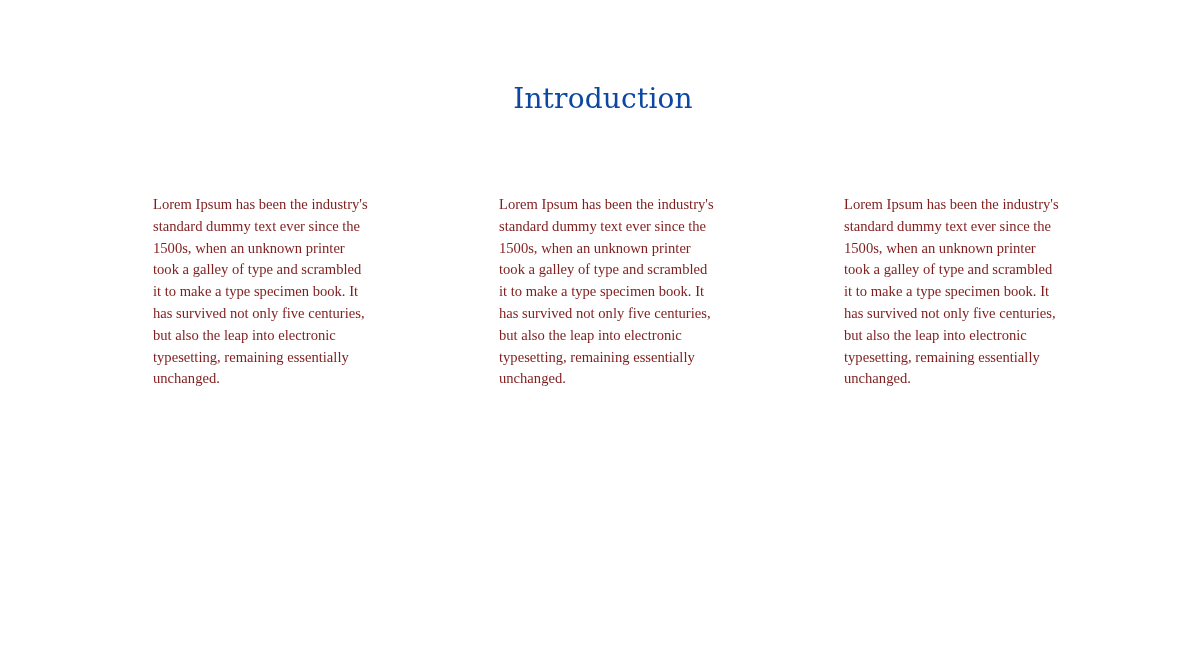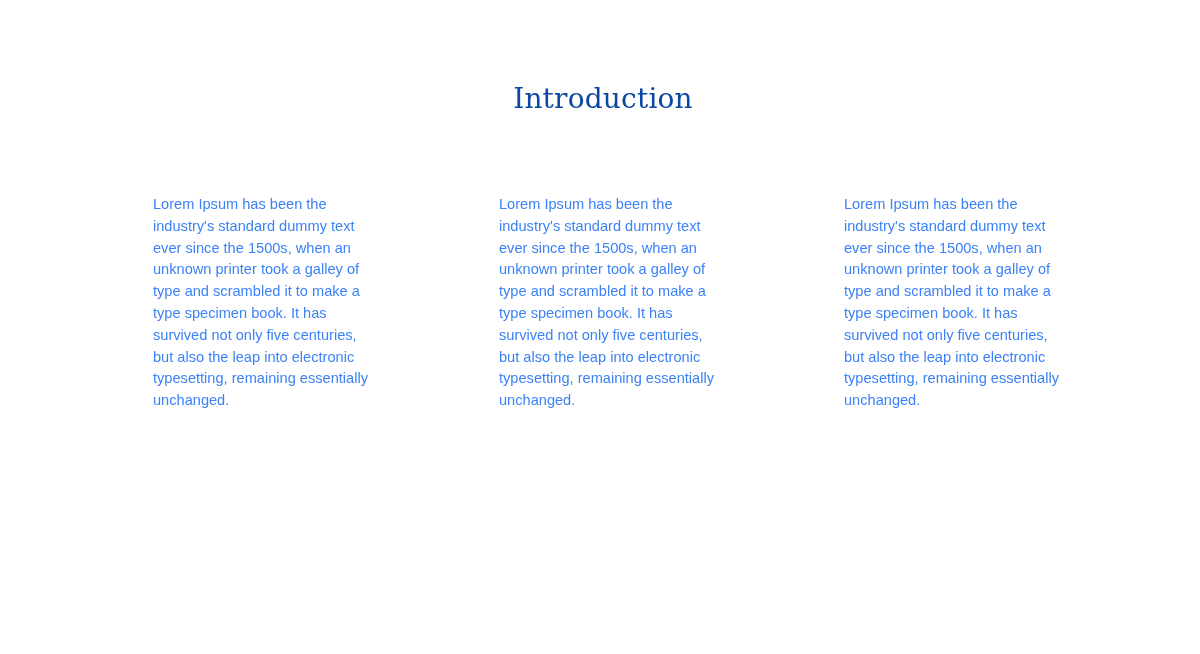--- a/index.html
+++ b/index.html
@@ -25,24 +25,24 @@
       font-size: 28px;
       font-weight: normal;
       color: #0d47a1;
       margin: 0;
       letter-spacing: 0.2px;
     }
     .col {
       position: absolute;
       top: 194px;
       width: 218px;
-      font-family: Liberation Sans, sans-serif;
+      font-family: Liberation Serif, serif;
       font-size: 14.6px;
       line-height: 21.8px;
-      color: #3b82f6;
+      color: #7f1d1d;
       margin: 0;
     }
     .col-1 { left: 153px; }
     .col-2 { left: 499px; }
     .col-3 { left: 844px; }
   </style>
 </head>
 <body>
 
 <div class="page">

